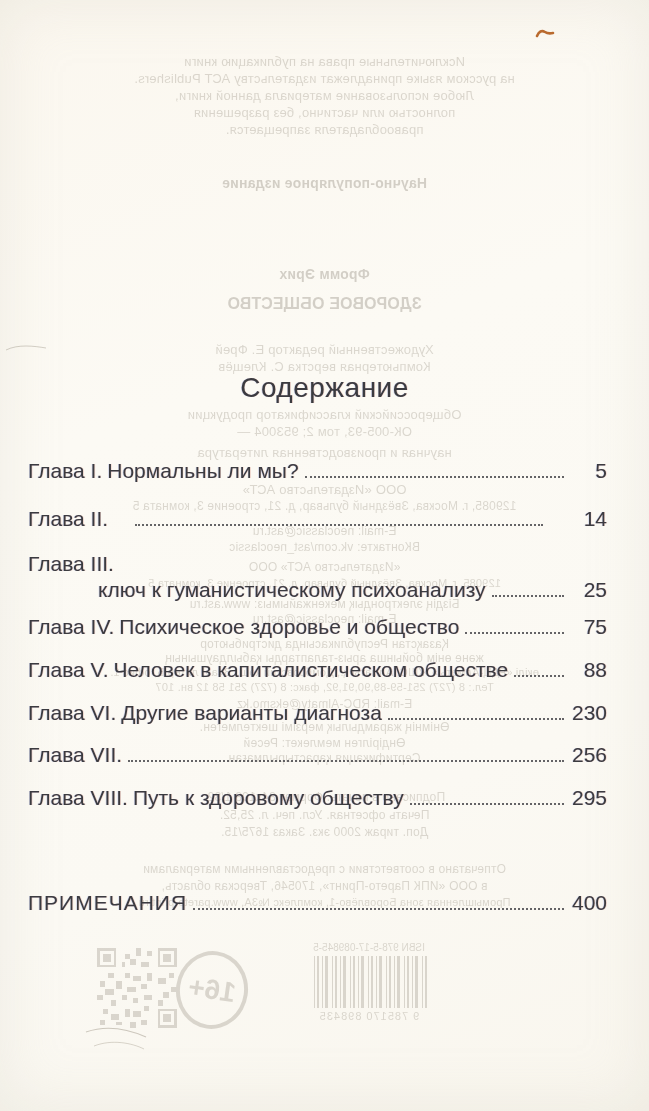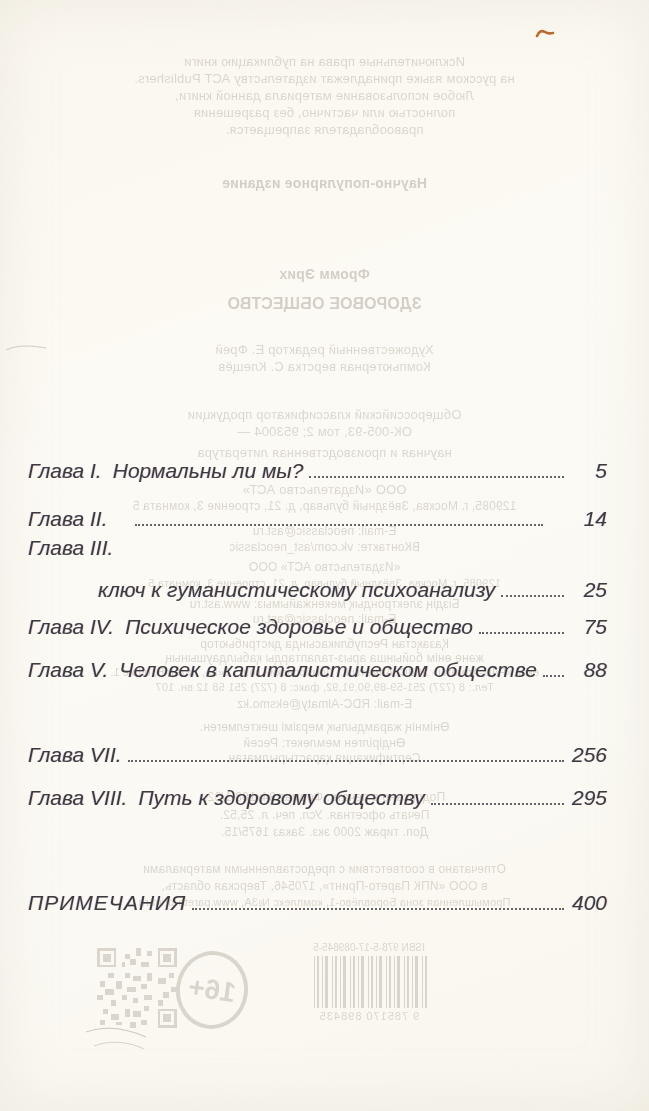--- a/index.html
+++ b/index.html
@@ -16,25 +16,25 @@
        display:flex;align-items:center;justify-content:center;font-weight:bold;font-size:28px;transform:rotate(-8deg);}
   .barcode{position:absolute;width:122px;text-align:center;}
   .barcode .isbn-text{font-size:10px;margin-bottom:3px;white-space:nowrap;}
   .barcode .bars{height:52px;width:116px;margin:0 auto;
        background:repeating-linear-gradient(90deg,currentColor 0 2px,transparent 2px 4px,currentColor 4px 5px,transparent 5px 9px,currentColor 9px 12px,transparent 12px 14px,currentColor 14px 15px,transparent 15px 18px);}
   .barcode .barcode-num{font-size:11px;margin-top:2px;letter-spacing:1px;white-space:nowrap;}
   
   .sharp{color:#3b3b40;text-shadow:.7px .3px 0 rgba(205,60,35,.18),-.7px -.3px 0 rgba(45,80,215,.18);}
   .title{position:absolute;top:372px;left:0;right:0;margin:0;text-align:center;
          font-size:28px;font-weight:normal;letter-spacing:.5px;}
-  #toc-list{position:absolute;inset:0;font-style:italic;}
+  #toc-list{position:absolute;inset:0;}
   .toc-row{position:absolute;left:28px;right:42px;height:24px;display:flex;align-items:flex-end;
            font-size:21px;line-height:23px;white-space:nowrap;}
   .toc-row .chap{flex:none;}
-  .toc-row .ttl{flex:none;margin-left:11px;}
+  .toc-row .ttl{flex:none;margin-left:5px;}
   .toc-row.wrap-row{padding-left:70px;justify-content:space-between;}
   .toc-row.wrap-row .ttl{margin-left:0;}
   .toc-row .leader{flex:1 1 auto;border-bottom:2px dotted #4a4a4e;margin:0 5px 4px 6px;min-width:20px;opacity:.85;}
   .toc-row .pg{flex:none;min-width:38px;text-align:right;}
   .toc-row.notes .ttl{margin-left:0;letter-spacing:1px;}
   
   .orange-mark{position:absolute;left:534px;top:26px;}
   .scratch{position:absolute;}
 </style>
 </head>
@@ -138,52 +138,59 @@
     <path d="M3,10 q3,-7 8,-4 q3,2 8,1" fill="none" stroke="#b96a2e" stroke-width="2.6" stroke-linecap="round"></path>
   </svg>
   <svg class="scratch" style="left:80px;top:1022px" width="80" height="36" viewBox="0 0 80 36">
     <path d="M6,10 C26,3 48,7 66,15" fill="none" stroke="rgba(148,140,124,0.45)" stroke-width="1.1"></path>
     <path d="M14,24 C32,17 52,21 64,27" fill="none" stroke="rgba(148,140,124,0.35)" stroke-width="1"></path>
   </svg>
   <svg class="scratch" style="left:4px;top:338px" width="44px" height="18" viewBox="0 0 44 18">
     <path d="M2,12 C14,6 30,8 42,10" fill="none" stroke="rgba(148,140,124,0.4)" stroke-width="1"></path>
   </svg>
 
+  <h1 class="title sharp">Содержание</h1>
   <div id="toc-list">
       <div class="toc-row" style="top: 458px;">
         <span class="chap sharp">Глава I.</span>
         <span class="ttl sharp">Нормальны ли мы?</span>
         <span class="leader"></span>
         <span class="pg sharp">5</span>
       </div>
       <div class="toc-row" style="top: 506px; gap: 21px;">
         <span class="chap sharp">Глава II.</span>
         <span class="leader"></span>
         <span class="pg sharp">14</span>
       </div>
-      <div class="toc-row" style="top: 535px;">
+      <div class="toc-row" style="top: 551px;">
         <span class="chap sharp">Глава III.</span>
       </div>
       <div class="toc-row wrap-row" style="top: 577px;">
         <span class="ttl sharp">ключ к гуманистическому психоанализу</span>
         <span class="leader"></span>
         <span class="pg sharp">25</span>
       </div>
       <div class="toc-row" style="top: 614px;">
         <span class="chap sharp">Глава IV.</span>
         <span class="ttl sharp">Психическое здоровье и общество</span>
         <span class="leader"></span>
         <span class="pg sharp">75</span>
       </div>
       <div class="toc-row" style="top: 657px;">
         <span class="chap sharp">Глава V.</span>
         <span class="ttl sharp">Человек в капиталистическом обществе</span>
         <span class="leader"></span>
         <span class="pg sharp">88</span>
       </div>
+      <div class="toc-row" style="top: 700px;">
+        <span class="chap sharp">Глава VI.</span>
+        <span class="ttl sharp">Другие варианты диагноза</span>
+        <span class="leader"></span>
+        <span class="pg sharp">230</span>
+      </div>
       <div class="toc-row" style="top: 742px;">
         <span class="chap sharp">Глава VII.</span>
         <span class="leader"></span>
         <span class="pg sharp">256</span>
       </div>
       <div class="toc-row" style="top: 785px;">
         <span class="chap sharp">Глава VIII.</span>
         <span class="ttl sharp">Путь к здоровому обществу</span>
         <span class="leader"></span>
         <span class="pg sharp">295</span>

